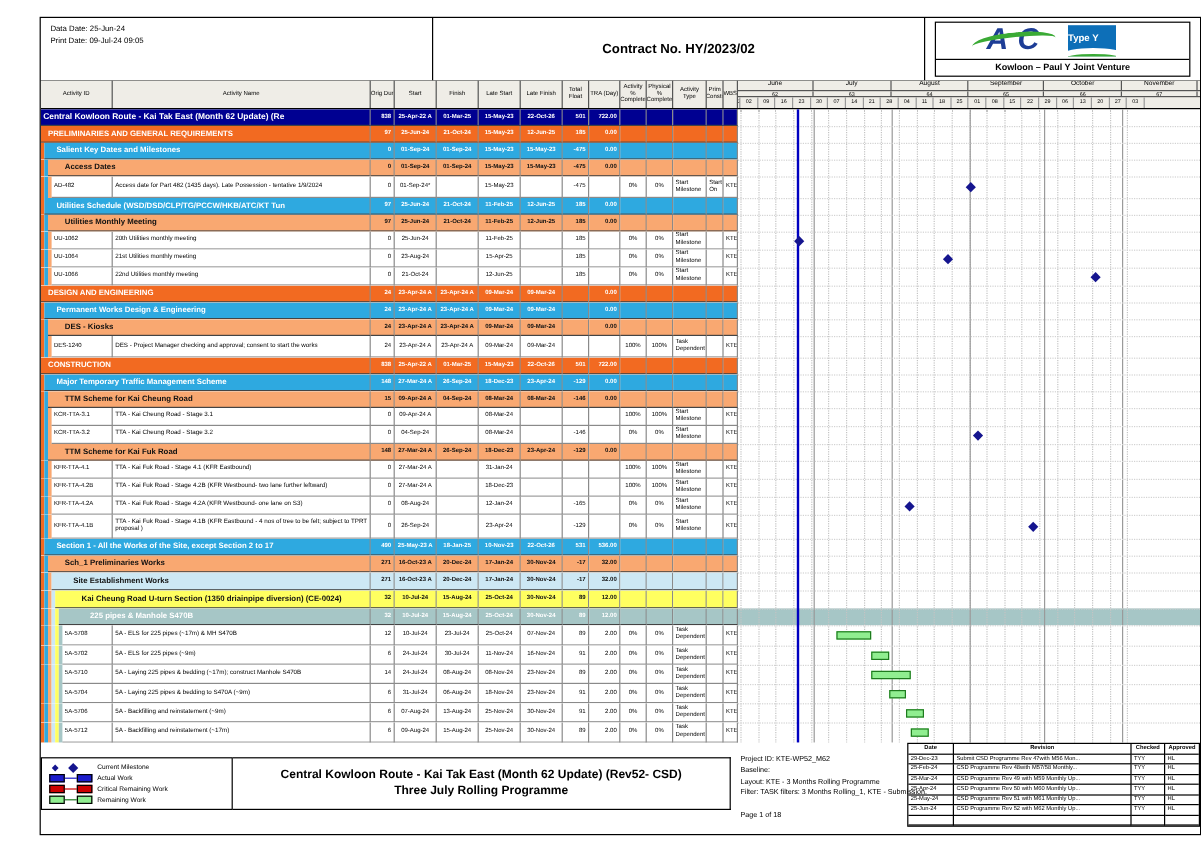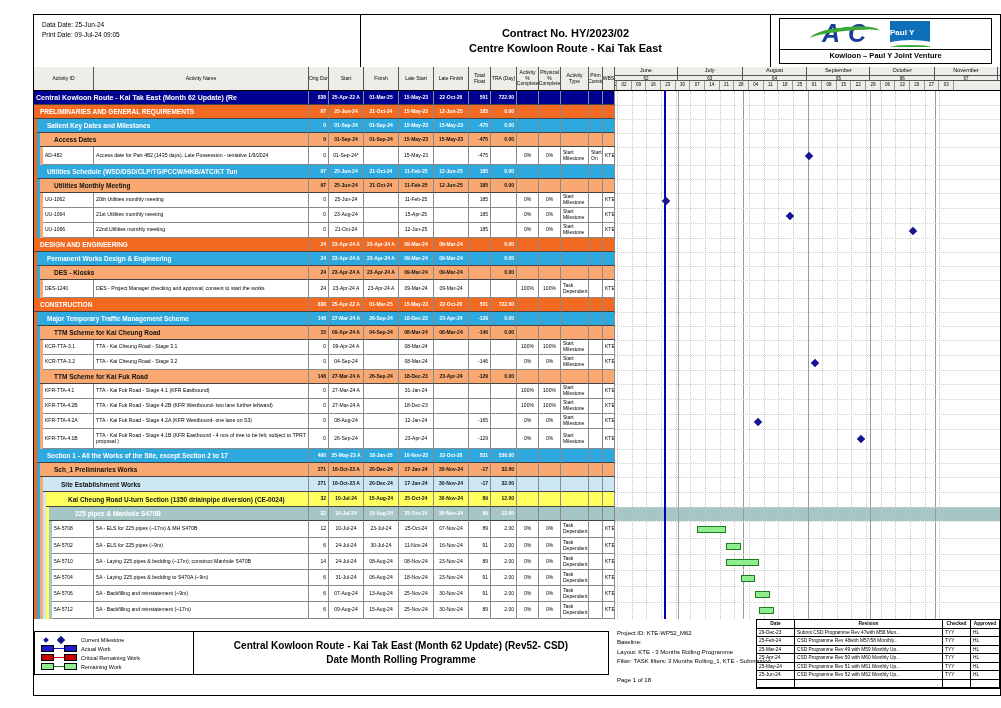--- a/index.html
+++ b/index.html
@@ -83,30 +83,29 @@
 <div id="page">
   <div id="sheet">
 
     <div id="top-band">
       <div id="tb-left" class="tb-cell">
         <div>Data Date: 25-Jun-24</div>
         <div>Print Date: 09-Jul-24 09:05</div>
       </div>
       <div id="tb-mid" class="tb-cell">
         <div class="t1">Contract No. HY/2023/02</div>
-        <div class="t2">Centre Kowloon Route - Kai Tak East</div>
       </div>
       <div id="tb-right" class="tb-cell">
         <div id="logo-box">
           <div id="logo-art">
             <span class="aic-a">A</span>
             <span class="aic-c">C</span>
             <span class="aic-swoosh"></span>
             <span class="pauly">
-              <span class="pl">Paul Y</span>
+              <span class="pl">Type Y</span>
               <span class="pw"></span>
               <span class="pg"></span>
             </span>
           </div>
           <div id="logo-caption">Kowloon – Paul Y Joint Venture</div>
         </div>
       </div>
     </div>
 
     <div id="main">
@@ -922,21 +921,21 @@
             <div class="sym">
               <div class="barbox" style="background: rgb(144, 238, 144);"></div>
               <div class="barline" style="background: rgb(30, 122, 30);"></div>
               <div class="barbox" style="background: rgb(144, 238, 144);"></div>
             </div>
             <div class="lbl">Remaining Work</div>
           </div>
         </div>
       <div id="title-box">
         <div class="f1">Central Kowloon Route - Kai Tak East (Month 62 Update) (Rev52- CSD)</div>
-        <div class="f2">Date Month Rolling Programme</div>
+        <div class="f2">Three July Rolling Programme</div>
       </div>
       <div id="proj-info">
         <div>Project ID: KTE-WP52_M62</div>
         <div>Baseline:</div>
         <div>Layout: KTE - 3 Months Rolling Programme</div>
         <div>Filter: TASK filters: 3 Months Rolling_1, KTE - Submission.</div>
       </div>
       <div id="page-label">Page 1 of 18</div>
       <div id="rev-table">
           <div class="rev-row hd">

